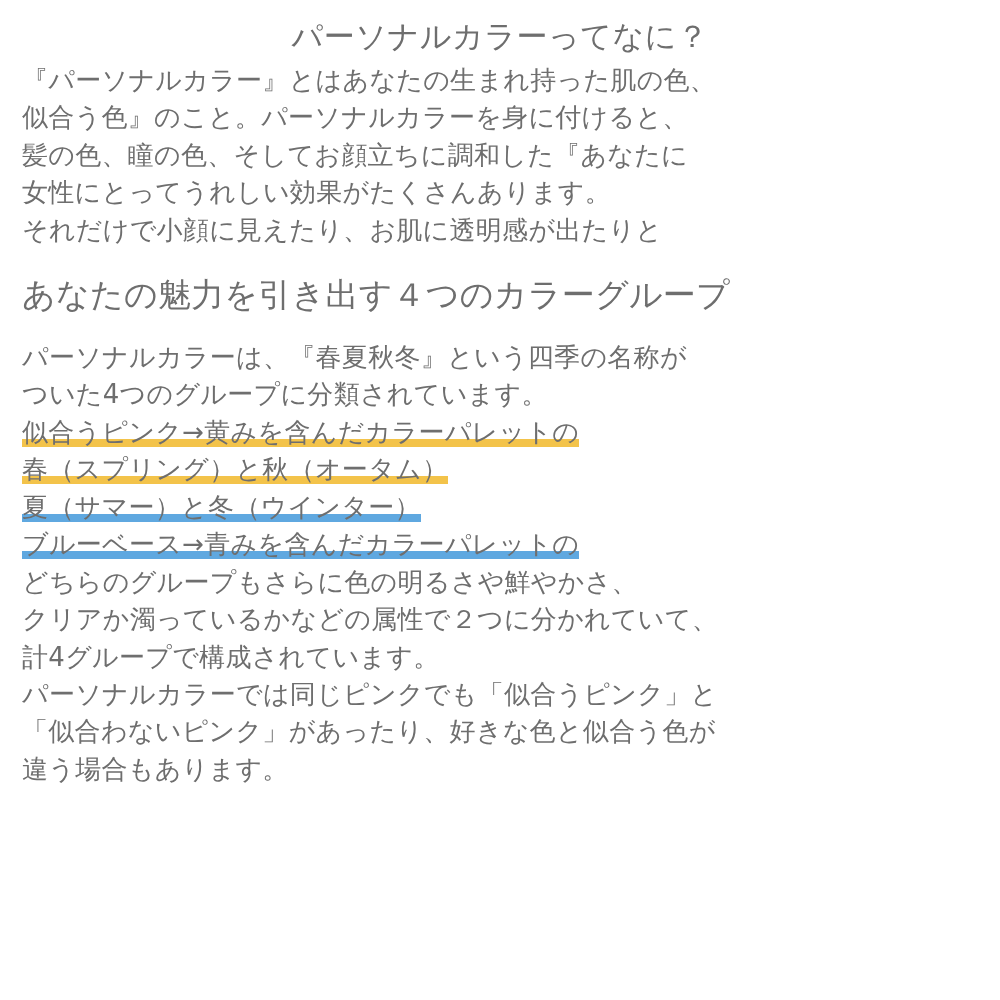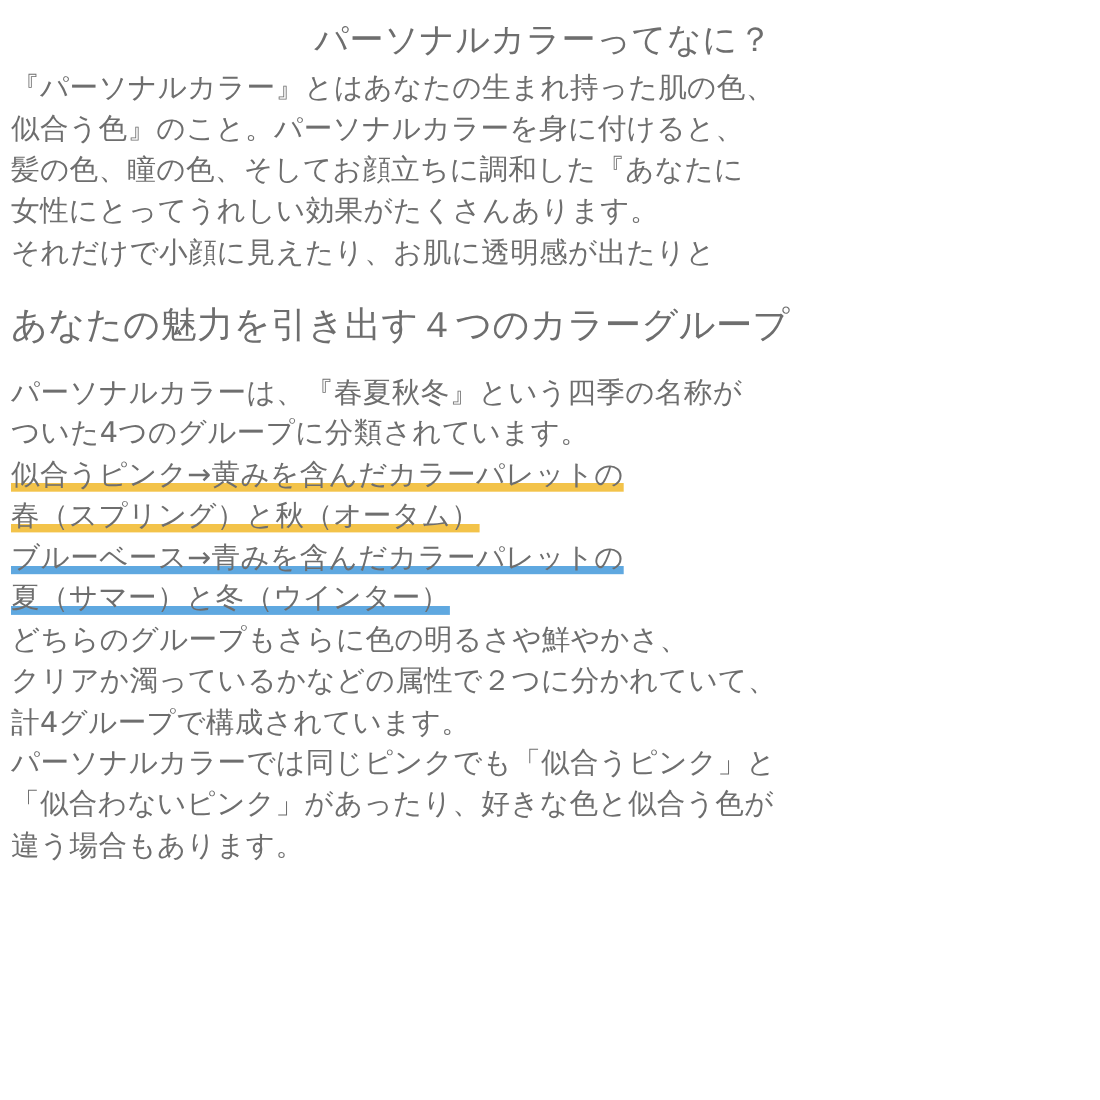--- a/index.html
+++ b/index.html
@@ -11,21 +11,21 @@
     width: 1000px;
     height: 1000px;
     font-family: "DejaVu Sans", "Liberation Sans", sans-serif;
     color: #6b6b6b;
     overflow: hidden;
   }
   .page {
     width: 1000px;
     height: 1000px;
     box-sizing: border-box;
-    padding: 14px 22px 0 10px;
+    padding: 14px 22px 0 22px;
   }
   .section-title {
     text-align: center;
     font-size: 31px;
     line-height: 1.42;
     color: #6e6e6e;
     font-weight: normal;
     margin: 0 0 4px 0;
     letter-spacing: 0.5px;
   }
@@ -83,22 +83,22 @@
     <span class="line">パーソナルカラーは、『春夏秋冬』という四季の名称が</span>
     <span class="line">ついた4つのグループに分類されています。</span>
   </div>
 
   <div class="body-text">
     <span class="line"><span class="mark-yellow">似合うピンク→黄みを含んだカラーパレットの</span></span>
     <span class="line"><span class="mark-yellow">春（スプリング）と秋（オータム）</span></span>
   </div>
 
   <div class="body-text">
+    <span class="line"><span class="mark-blue">夏（サマー）と冬（ウインター）</span></span>
     <span class="line"><span class="mark-blue">ブルーベース→青みを含んだカラーパレットの</span></span>
-    <span class="line"><span class="mark-blue">夏（サマー）と冬（ウインター）</span></span>
   </div>
 
   <div class="body-text">
     <span class="line">どちらのグループもさらに色の明るさや鮮やかさ、</span>
     <span class="line">クリアか濁っているかなどの属性で２つに分かれていて、</span>
     <span class="line">計4グループで構成されています。</span>
     <span class="line">パーソナルカラーでは同じピンクでも「似合うピンク」と</span>
     <span class="line">「似合わないピンク」があったり、好きな色と似合う色が</span>
     <span class="line">違う場合もあります。</span>
   </div>

